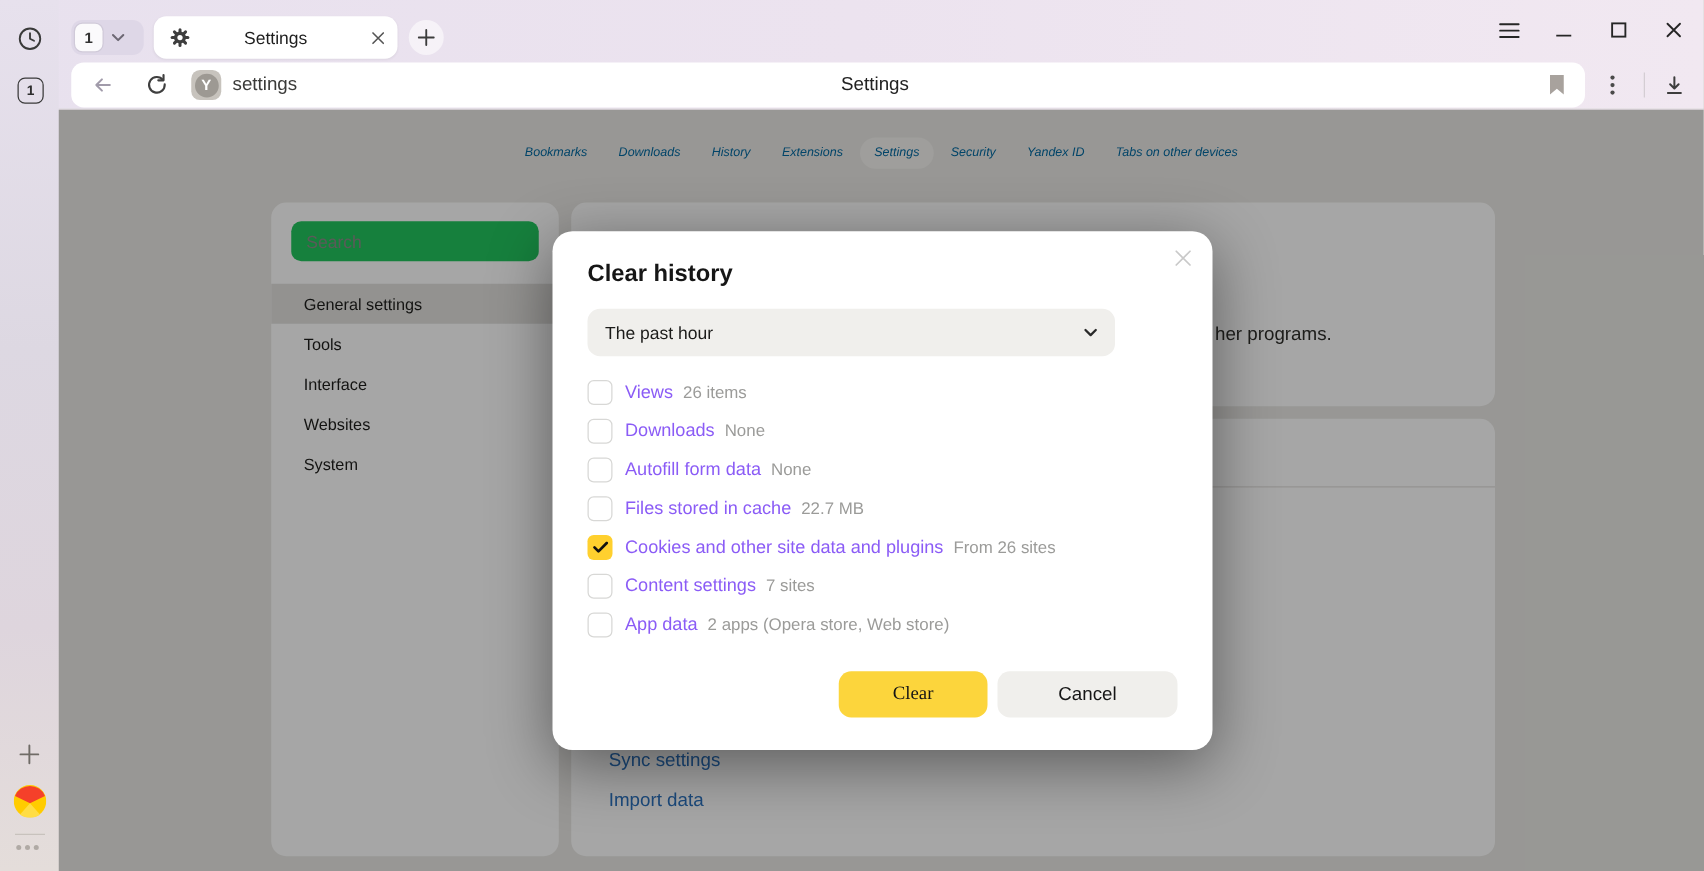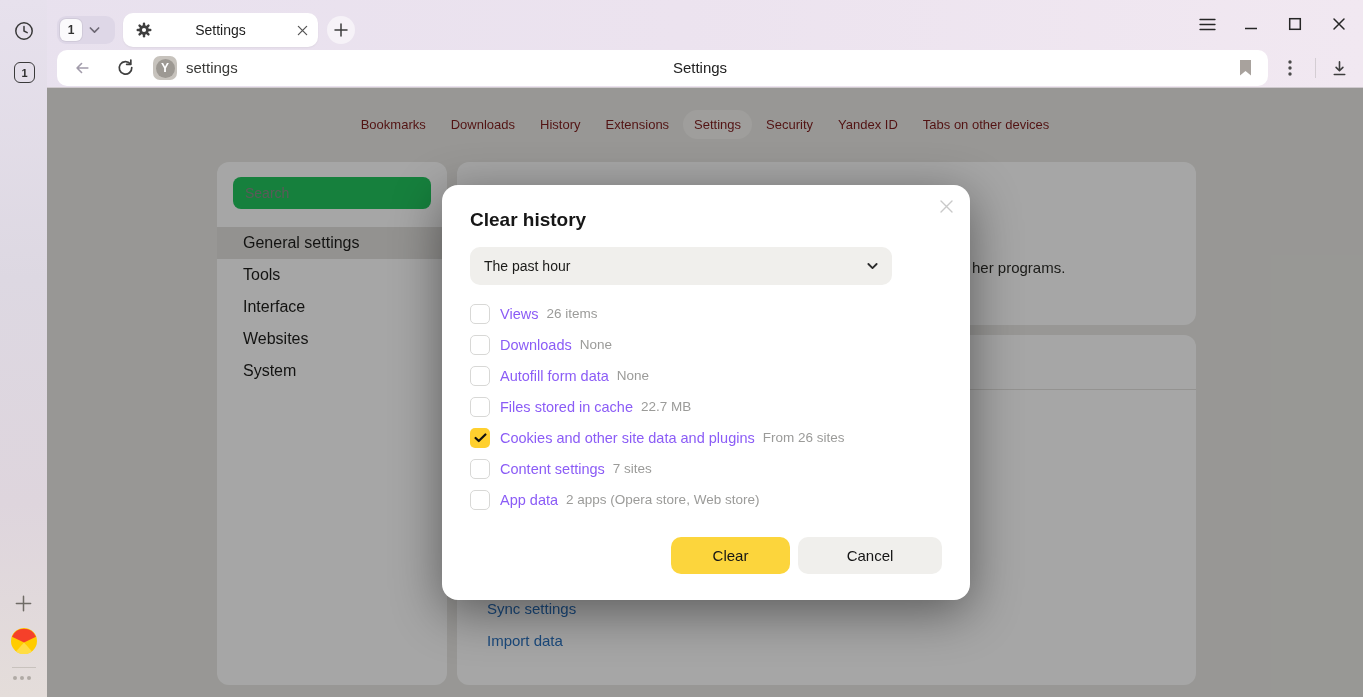--- a/index.html
+++ b/index.html
@@ -83,35 +83,35 @@
   }
   .rail-plus { position:absolute; left:14px; top:594px; display:flex; cursor:pointer; }
   .rail-logo { position:absolute; left:11px; top:628px; width:26px; height:26px; cursor:pointer; }
   .rail-divider { position:absolute; left:12px; top:667px; width:24px; height:1px; background:#c8c2bd; }
   .rail-dots { position:absolute; left:13px; top:676px; display:flex; gap:3px; cursor:pointer; }
   .rail-dots i { width:4px; height:4px; border-radius:50%; background:#b0aaa5; }
 
   
   .page { position:absolute; left:47px; top:88px; width:1316px; height:609px; background:#eae9e5; }
   .nav { position:absolute; left:0; right:0; top:22px; display:flex; justify-content:center; gap:3px; }
-  .nav-item { font-size:13px; color:#7f1d1d; padding:7px 11px; border-radius:16px; white-space:nowrap; cursor:pointer; }
+  .nav-item { font-size:10px; color:#0369a1; padding:7px 11px; border-radius:16px; white-space:nowrap; cursor:pointer;font-style:italic; }
   .nav-item.active { background:#f4f3f0; }
 
   .side-card {
     position:absolute; left:170px; top:74px; width:230px; height:523px;
     background:#fff; border-radius:12px;
   }
   .search-input {
     position:absolute; left:16px; top:15px; width:198px; height:32px;
     background:#22c55e; border:none; border-radius:8px; padding:0 12px;
     font-family:"Liberation Sans",sans-serif; font-size:14px; color:#333; outline:none;
   }
   .search-input::placeholder { color:#8b8b89; }
   .side-list { position:absolute; left:0; right:0; top:65px; }
-  .side-item { height:32px; display:flex; align-items:center; padding-left:26px; font-size:16px; color:#1e1e1c; cursor:pointer; }
+  .side-item { height:32px; display:flex; align-items:center; padding-left:26px; font-size:13px; color:#1e1e1c; cursor:pointer; }
   .side-item.active { background:#e2e1de; }
 
   .main-card1 { position:absolute; left:410px; top:74px; width:739px; height:163px; background:#fff; border-radius:12px; }
   .card1-fragment { position:absolute; left:515px; top:58px; font-size:15px; color:#2e2e2a;margin-top:39px; }
   .main-card2 { position:absolute; left:410px; top:247px; width:739px; height:350px; background:#fff; border-radius:12px; }
   .card2-header { height:55px; border-bottom:1px solid #e3e2df; }
   .bg-link { position:absolute; left:30px; font-size:15px; color:var(--link_blue,#2b72bf); cursor:pointer; }
   .bg-link.l0 { top:265px; }
   .bg-link.l1 { top:297px; }
 
@@ -137,21 +137,21 @@
     width:20px; height:20px; border:1.5px solid #d8d8d6; border-radius:5px;
     background:#fff; display:grid; place-items:center; flex:none;
   }
   .chk svg { display:none; }
   .chk-row.checked .chk { background:var(--checkbox_yellow,#ffd02e); border:none; }
   .chk-row.checked .chk svg { display:block; }
   .chk-label { margin-left:10px; font-size:14.5px; color:#8b5cf6; white-space:nowrap; }
   .chk-detail { margin-left:8px; font-size:13.5px; color:#9b9b99; white-space:nowrap; }
   .modal-buttons { position:absolute; right:28px; top:352px; display:flex; gap:8px; }
   .btn { height:37px; border:none; border-radius:10px; font-family:"Liberation Sans",sans-serif; font-size:15px; color:#151515; cursor:pointer; display:grid; place-items:center; }
-  .btn-clear { width:119px; background:var(--accent_yellow,#fcd53c); }
+  .btn-clear { width:119px; background:var(--accent_yellow,#fcd53c);font-family:Liberation Serif, serif; }
   .btn-cancel { width:144px; background:#f0efec; }
 </style>
 </head>
 <body>
 
 <div class="chrome">
   <div class="tabstrip">
     <div class="tabgroup">
       <span class="tg-num">1</span>
       <span class="tg-chevron">

